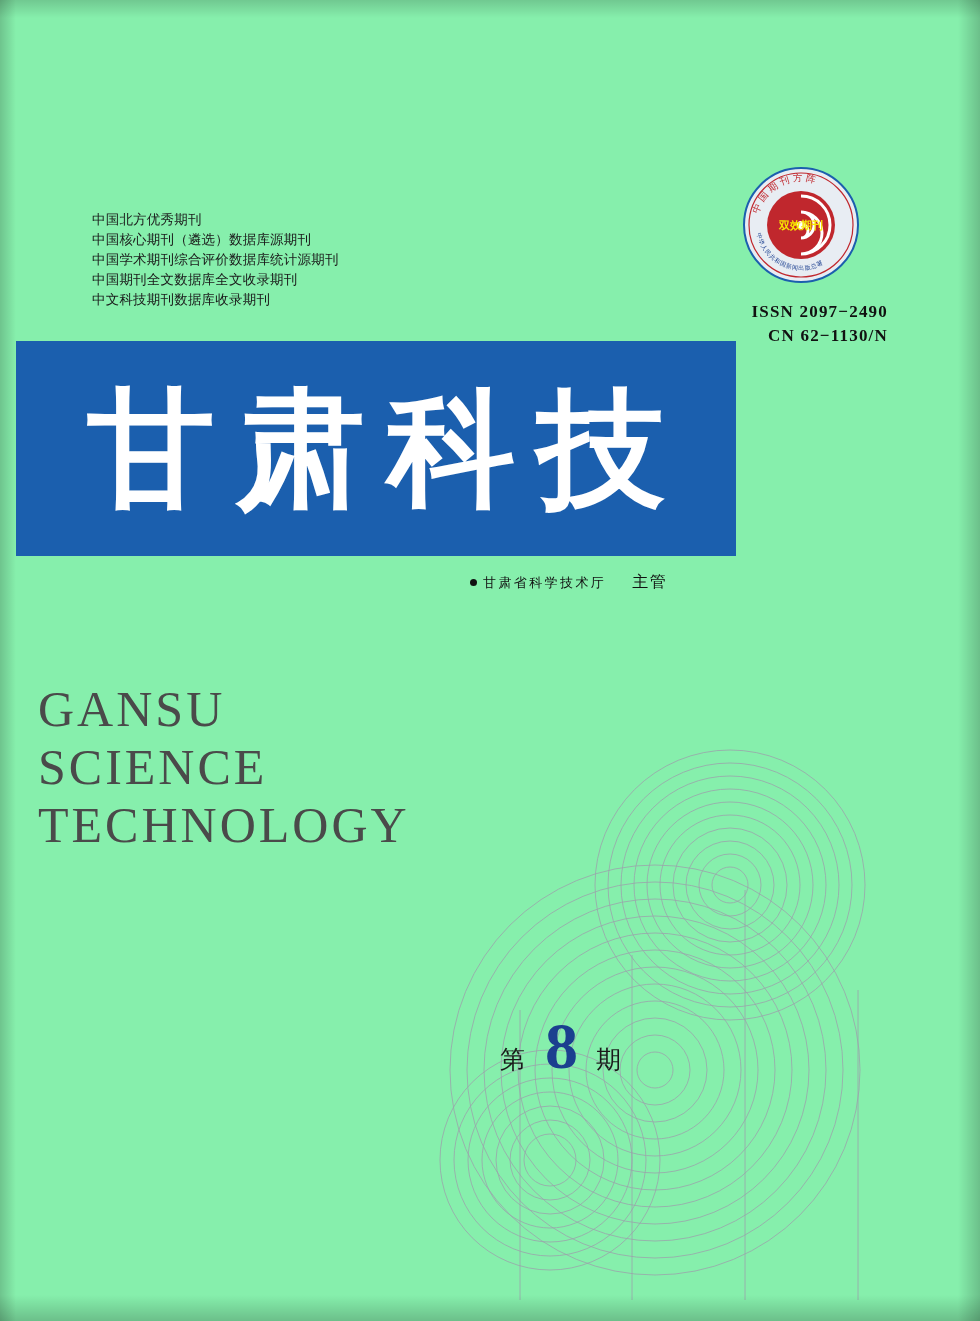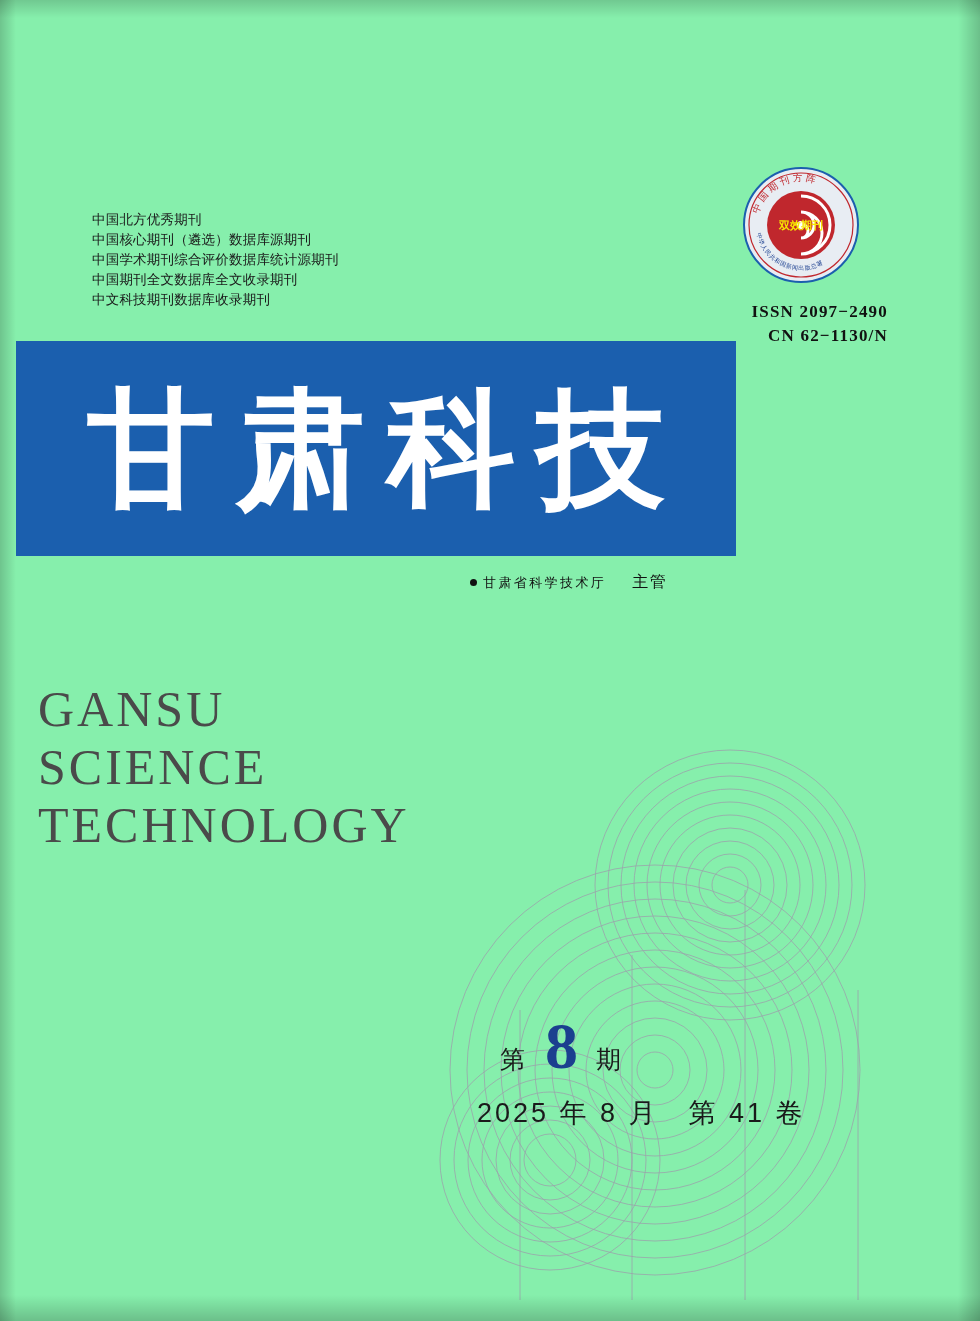--- a/index.html
+++ b/index.html
@@ -322,16 +322,15 @@
       </g>
     </svg>
   </div>
 
   <div class="issue-line">
     <span class="issue-label-left">第</span>
     <span class="issue-number">8</span>
     <span class="issue-label-right">期</span>
   </div>
 
-  <div class="issue-date">2025 年 8 月　第 41 卷</div>
 
   <div class="bottom-shade"></div>
 </div>
 
 </body></html>

